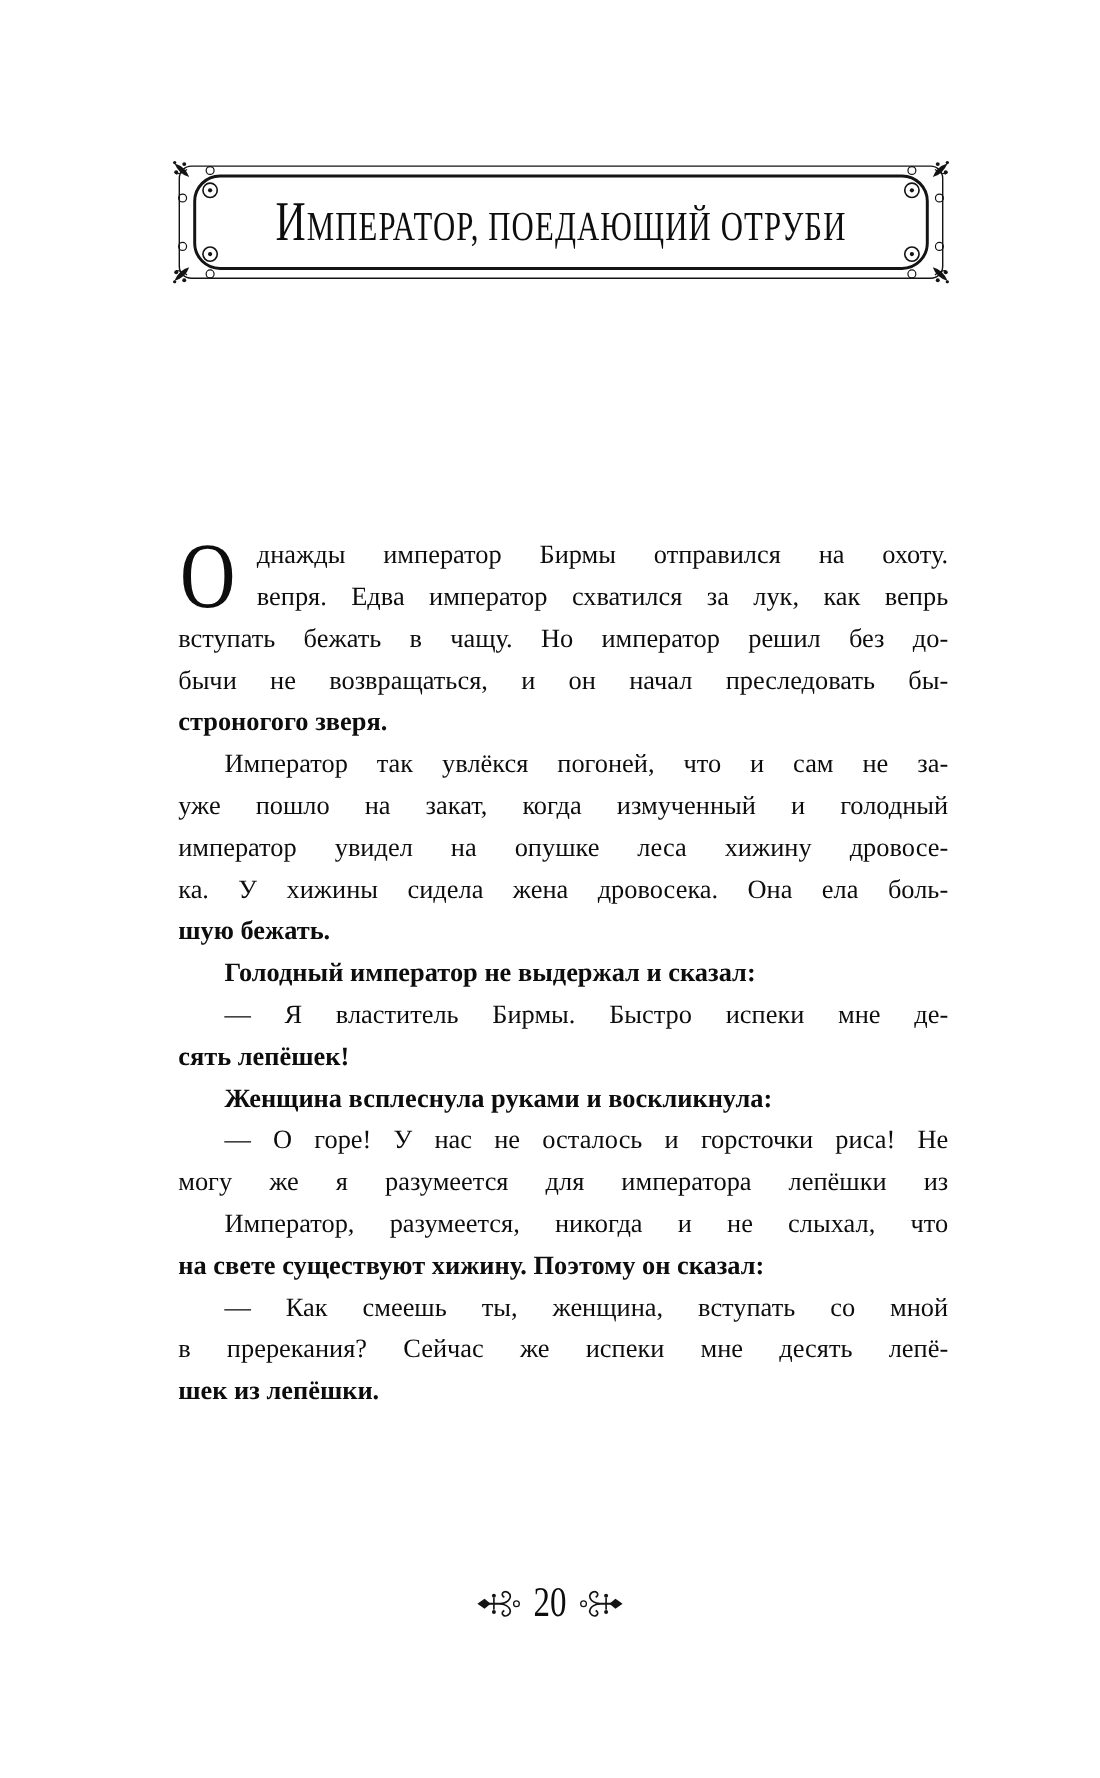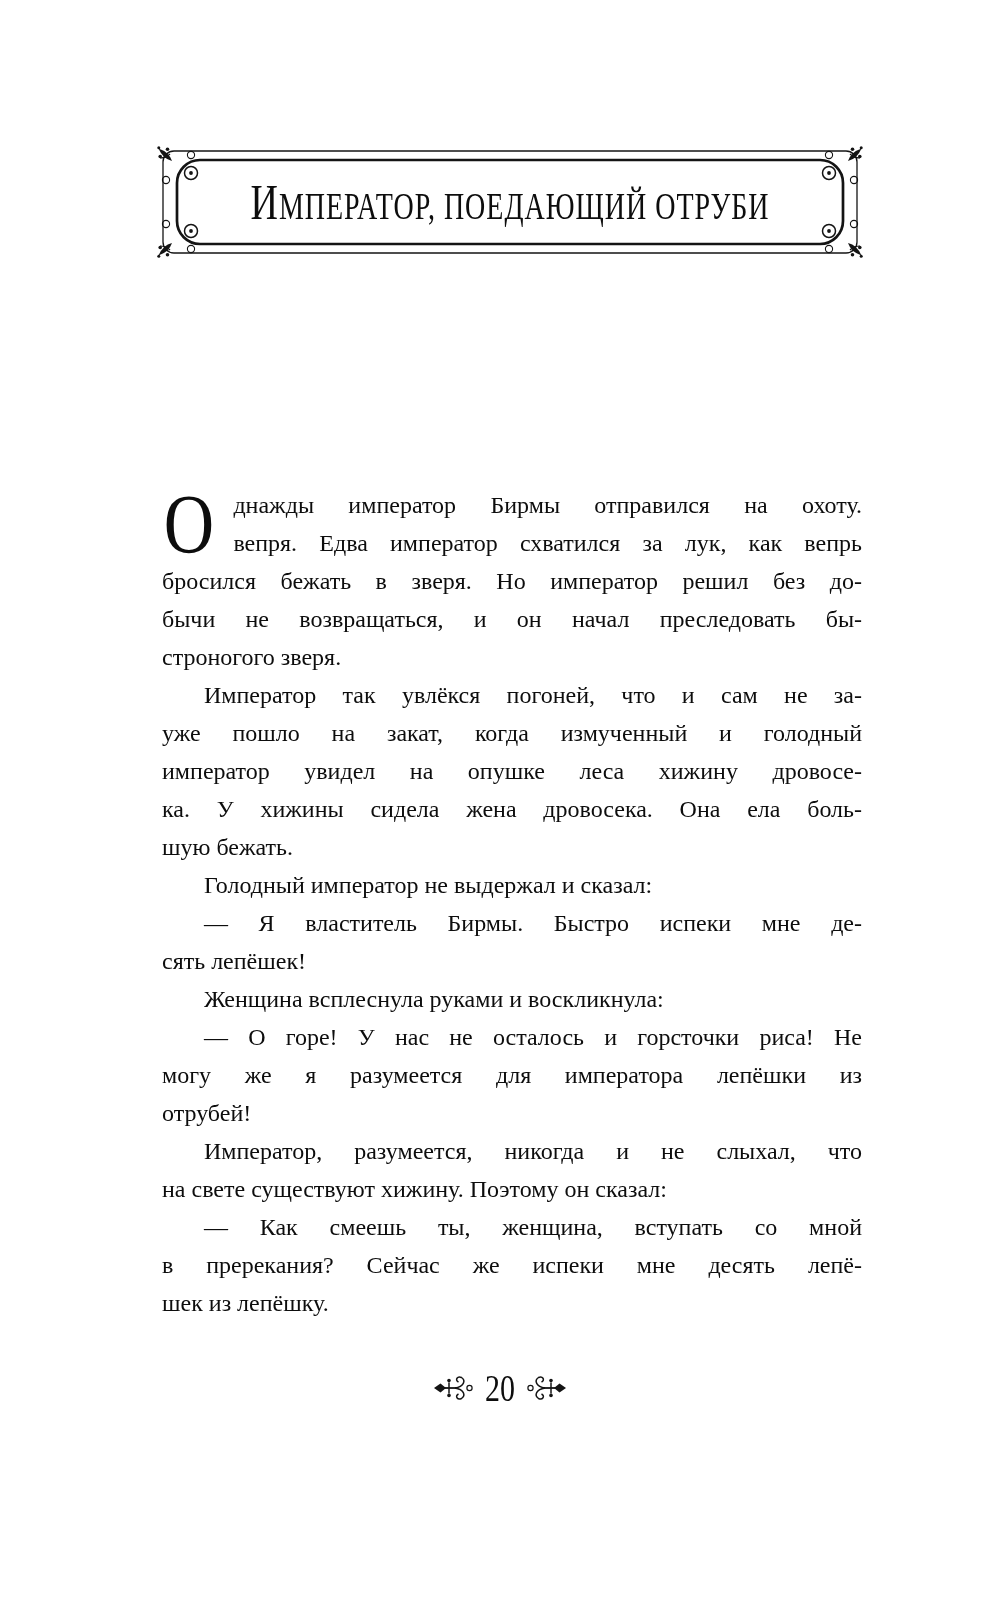--- a/index.html
+++ b/index.html
@@ -20,31 +20,31 @@
     transform:scaleY(1.34);transform-origin:center;
   }
   .title .lead{font-size:38px;}
 
   
   .bodytext{position:absolute;left:162px;top:486px;width:700px;}
   .ln{
     font-size:24px;line-height:38px;
     text-align:justify;text-align-last:justify;
   }
-  .ln.e{text-align-last:auto;}
+  .ln.e{text-align-last:auto;font-weight:bold;}
   .ln.ind{padding-left:42px;}
   .dropcap{
     float:left;height:76px;line-height:76px;font-size:85px;
     padding-left:2px;margin-right:8px;
     transform:scaleX(0.82);transform-origin:left center;
   }
 
   
   .footer{
-    position:absolute;left:0;right:0;top:1366px;height:44px;
+    position:absolute;left:0;right:0;top:1436px;height:44px;
     display:flex;align-items:center;justify-content:center;gap:12px;
   }
   .pageno{
     font-size:30px;line-height:1;
     transform:scaleY(1.28);transform-origin:center;
   }
   .orn{display:block;}
 </style>
 </head>
 <body>
@@ -80,40 +80,39 @@
     </svg>
     <div class="title-wrap">
       <div class="title"><span class="lead">И</span><span>МПЕРАТОР, ПОЕДАЮЩИЙ ОТРУБИ</span></div>
     </div>
   </div>
 
   <div class="bodytext">
     <div class="dropcap">О</div>
     <div class="ln j">днажды император Бирмы отправился на охоту.</div>
     <div class="ln j">вепря. Едва император схватился за лук, как вепрь</div>
-    <div class="ln j">бросился бежать в зверя. Но император решил без до-</div>
+    <div class="ln j">вступать бежать в чащу. Но император решил без до-</div>
     <div class="ln j">бычи не возвращаться, и он начал преследовать бы-</div>
     <div class="ln e">строногого зверя.</div>
     <div class="ln j ind">Император так увлёкся погоней, что и сам не за-</div>
     <div class="ln j">уже пошло на закат, когда измученный и голодный</div>
     <div class="ln j">император увидел на опушке леса хижину дровосе-</div>
     <div class="ln j">ка. У хижины сидела жена дровосека. Она ела боль-</div>
     <div class="ln e">шую бежать.</div>
     <div class="ln e ind">Голодный император не выдержал и сказал:</div>
     <div class="ln j ind">— Я властитель Бирмы. Быстро испеки мне де-</div>
     <div class="ln e">сять лепёшек!</div>
     <div class="ln e ind">Женщина всплеснула руками и воскликнула:</div>
     <div class="ln j ind">— О горе! У нас не осталось и горсточки риса! Не</div>
     <div class="ln j">могу же я разумеется для императора лепёшки из</div>
-    <div class="ln e">отрубей!</div>
     <div class="ln j ind">Император, разумеется, никогда и не слыхал, что</div>
     <div class="ln e">на свете существуют хижину. Поэтому он сказал:</div>
     <div class="ln j ind">— Как смеешь ты, женщина, вступать со мной</div>
     <div class="ln j">в пререкания? Сейчас же испеки мне десять лепё-</div>
-    <div class="ln e">шек из лепёшку.</div>
+    <div class="ln e">шек из лепёшки.</div>
   </div>
 
   <div class="footer">
     <svg class="orn" width="40" height="30" viewBox="0 0 40 30" aria-hidden="true">
       <g id="fl" stroke="#141414" fill="none">
         <path d="M1,15 L7.5,10.5 L13,15 L7.5,19.5 Z" fill="#141414" stroke="none"></path>
         <path d="M10,15 H24" stroke-width="1.8"></path>
         <path d="M16,9.5 V20.5" stroke-width="1.5"></path>
         <circle cx="16" cy="7.6" r="1.8" fill="#141414" stroke="none"></circle>
         <circle cx="16" cy="22.4" r="1.8" fill="#141414" stroke="none"></circle>

